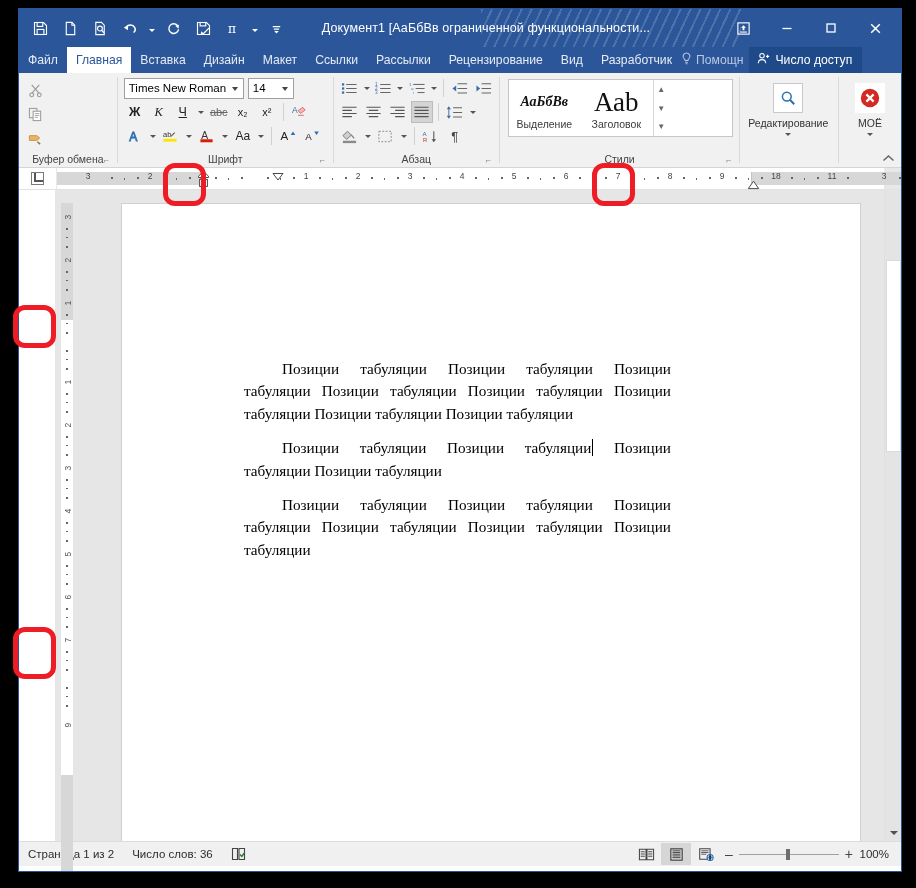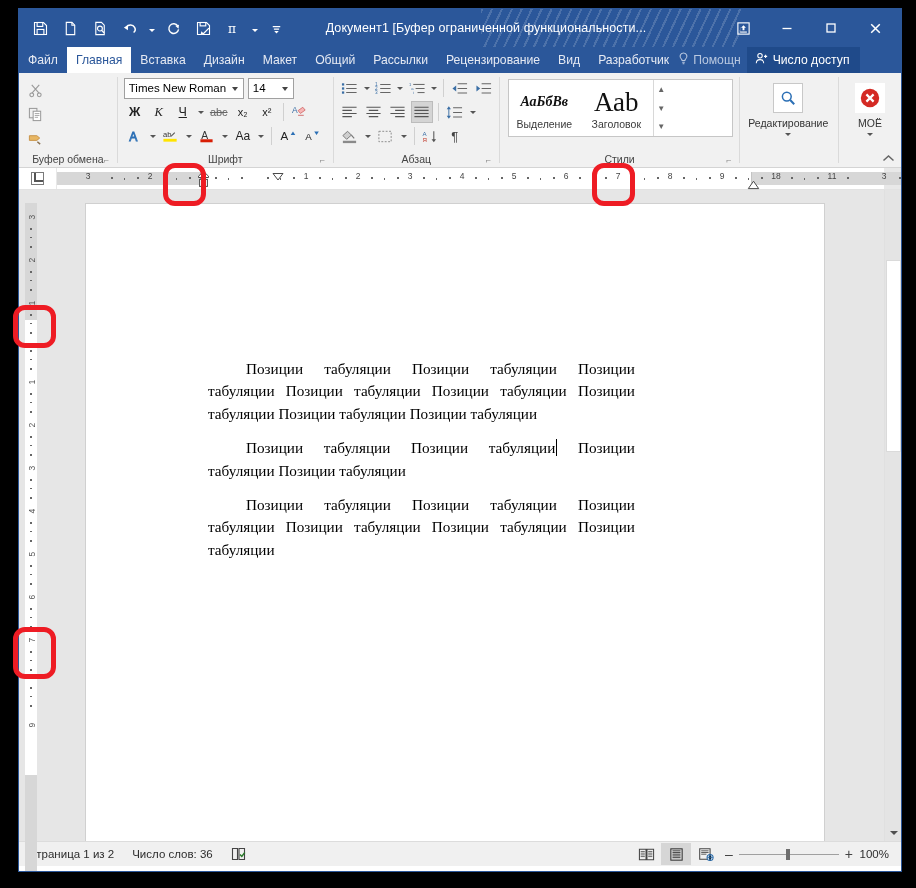--- a/index.html
+++ b/index.html
@@ -200,20 +200,21 @@
   }
   .marker-house { position:absolute; }
   .marker-hang { position:absolute; }
 
   
   .docwrap {
     position: relative;
     height: 651px;
     background: #e6e6e6;
     display: flex;
+    margin-left: 36px;
   }
   .vruler { width: 22px; background: #e6e6e6; position: relative; }
   .vr-bar { position:absolute; left:6px; width:12px; background:#d7d7d7; }
   .vr-page { position:absolute; left:6px; width:12px; background:#fff; }
   .vr-ticks { position:absolute; left:0; top:0; width:22px; height:100%; font-size:8.5px; color:#555;}
   .vr-ticks span{ position:absolute; left:7px; transform:rotate(-90deg); transform-origin:center; width:12px; text-align:center;}
   .vr-ticks b{ position:absolute; left:11px; width:2px; height:1px; background:#666;}
   .vr-ticks u{ position:absolute; left:11px; width:2px; height:2px; background:#666; text-decoration:none;}
 
   .docscrollarea { flex:1; position: relative; overflow:hidden; }
@@ -332,21 +333,21 @@
           <i></i>
         </div>
       <div class="qbtn" title="Настройка">
         <svg width="15" height="15" viewBox="0 0 16 16">
             <path stroke="#fff" stroke-width="1.2" d="M4 6h8M5.2 8.6h5.6"></path>
             <path fill="#fff" d="M5.6 10.6h4.8L8 13.4z"></path>
           </svg>
       </div>
     </div>
 
-    <div class="tb-title">Документ1 [Буфер ограниченной функциональности...</div>
+    <div class="tb-title">Документ1 [АаБбВв ограниченной функциональности...</div>
 
     <div class="wbtns">
       <div class="wbtn">
         <svg width="15" height="15" viewBox="0 0 16 16">
             <rect x="2" y="2" width="12" height="12" fill="none" stroke="#fff" stroke-width="1.2"></rect>
             <path fill="#fff" d="M8 4.4l2.6 2.8H9v2.6H7V7.2H5.4z"></path>
             <path stroke="#fff" stroke-width="1.2" d="M4.4 11.8h7.2"></path>
           </svg>
       </div>
       <div class="wbtn">
@@ -366,21 +367,21 @@
       </div>
     </div>
   </div>
 
   <div class="tabrow">
     <div class="tab">Файл</div>
     <div class="tab active">Главная</div>
     <div class="tab">Вставка</div>
     <div class="tab">Дизайн</div>
     <div class="tab">Макет</div>
-    <div class="tab">Общий</div>
+    <div class="tab">Ссылки</div>
     <div class="tab">Рассылки</div>
     <div class="tab">Рецензирование</div>
     <div class="tab">Вид</div>
     <div class="tab">Разработчик</div>
     <div class="helpbox">
       <span>
         <svg width="11" height="13" viewBox="0 0 11 13">
             <path fill="none" stroke="#b9c8e0" stroke-width="1.1" d="M5.5 1a3.4 3.4 0 0 1 2.1 6.1c-.5.4-.7.9-.7 1.4H4.1c0-.5-.2-1-.7-1.4A3.4 3.4 0 0 1 5.5 1z"></path>
             <path stroke="#b9c8e0" stroke-width="1.1" d="M4.2 10.2h2.6M4.6 11.8h1.8"></path>
           </svg>

